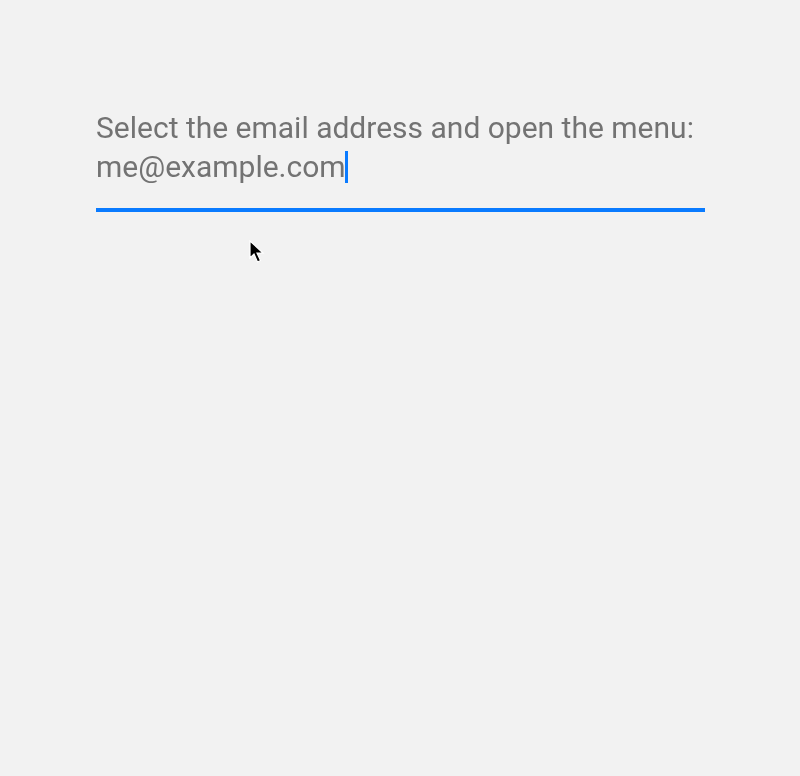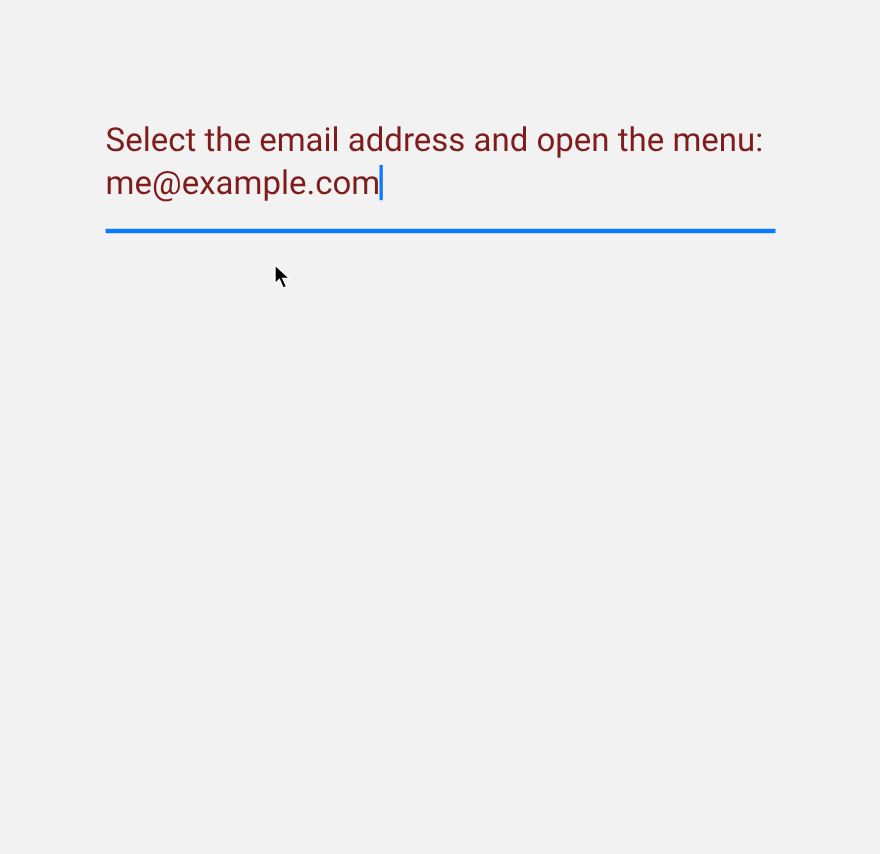--- a/index.html
+++ b/index.html
@@ -17,21 +17,21 @@
     }
     .text-input-container {
       position: absolute;
       left: 96px;
       top: 108px;
       width: 609px;
     }
     .text-input {
       font-size: 30px;
       line-height: 1.3;
-      color: #7f1d1d;
+      color: #737373;
       padding-bottom: 22px;
       border-bottom: 4px solid #0a7bff;
       position: relative;
       letter-spacing: 0px;
     }
     .text-caret {
       display: inline-block;
       width: 3px;
       height: 32px;
       background: #0a7bff;

